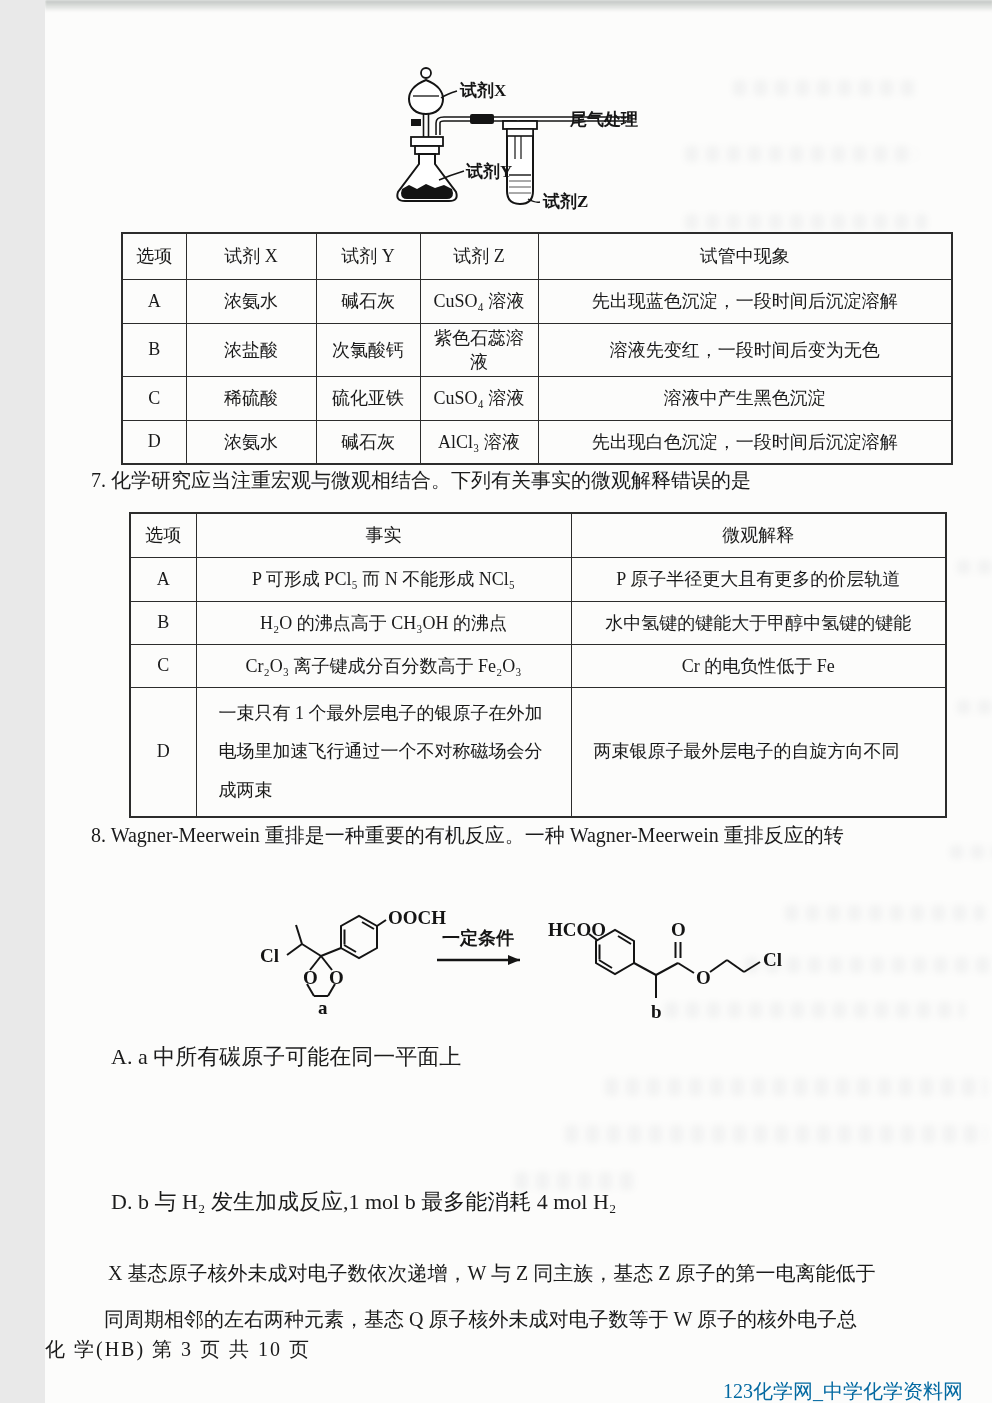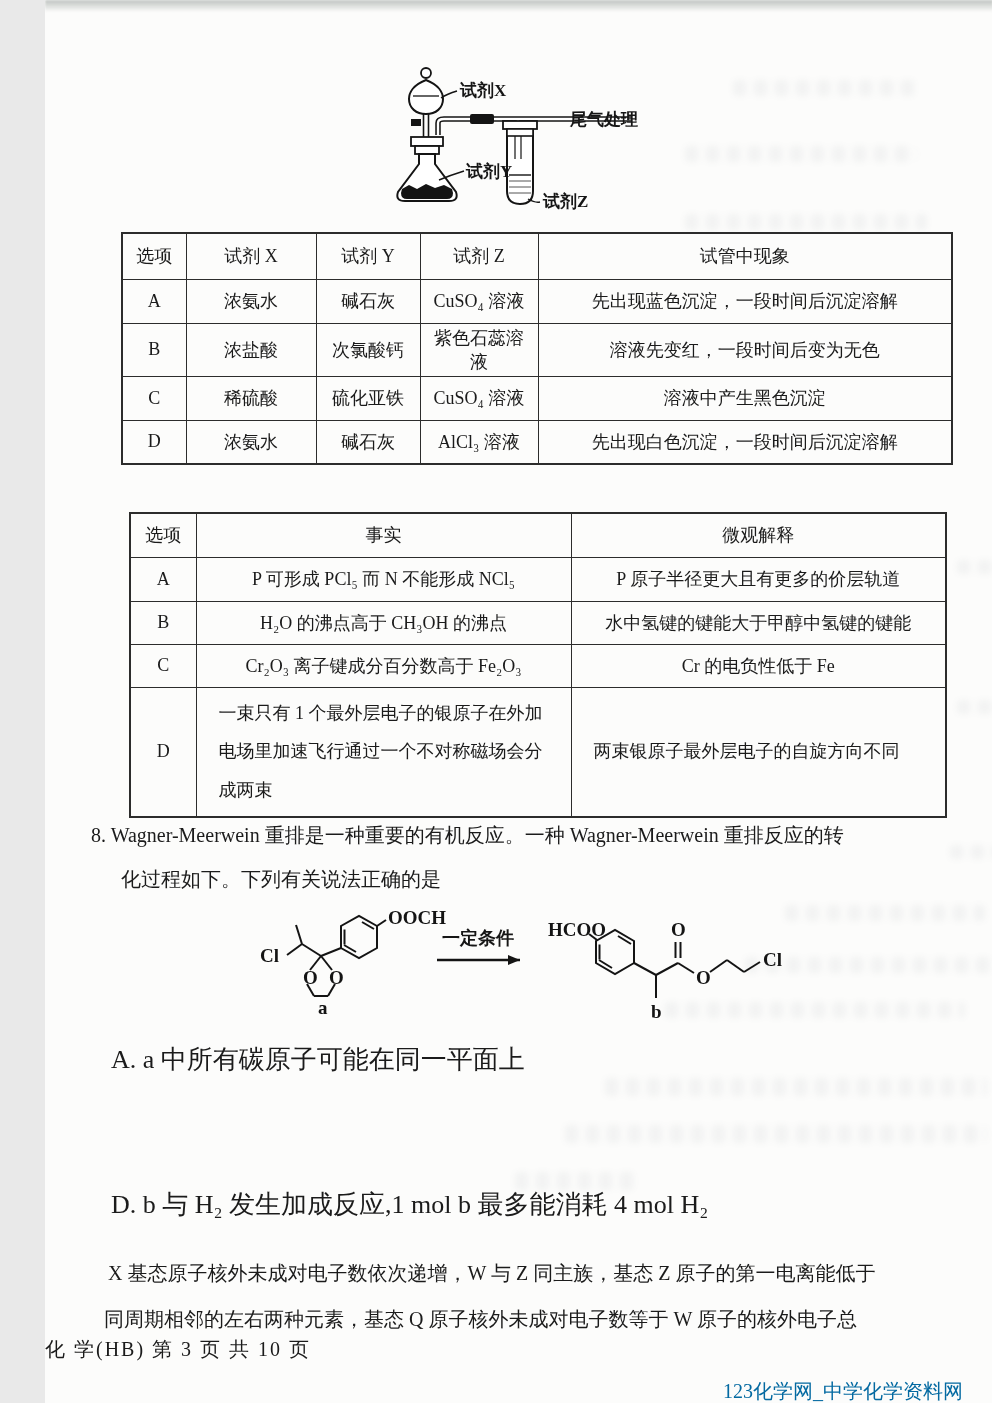--- a/index.html
+++ b/index.html
@@ -3,21 +3,21 @@
 <meta charset="utf-8">
 <style>
   html,body{margin:0;padding:0;background:#e9e9e9;}
   .page{position:relative;width:948px;height:1403px;background:#fcfcfb;overflow:hidden;
         font-family:"Liberation Serif","DejaVu Serif",serif;color:#1b1b1b;margin-left:45px;}
   .scanband{position:absolute;top:0;left:0;right:0;height:12px;
         background:linear-gradient(180deg,rgba(140,148,144,.55),rgba(140,148,144,0));filter:blur(1px);}
   .smudge{position:absolute;background:repeating-linear-gradient(90deg,rgba(110,120,130,.5) 0 13px,rgba(110,120,130,.04) 13px 21px);
         filter:blur(3px);opacity:.13;border-radius:3px;}
   .q{position:absolute;font-size:20px;white-space:nowrap;}
-  .opt{position:absolute;font-size:26px;white-space:nowrap;}
+  .opt{position:absolute;font-size:22px;white-space:nowrap;}
   .tbl{position:absolute;border-collapse:collapse;table-layout:fixed;font-size:18px;text-align:center;
        border:2.4px solid #2c2c2c;background:#fcfcfb;}
   .tbl td,.tbl th{border:1.5px solid #2c2c2c;padding:2px 6px;font-weight:normal;vertical-align:middle;}
   .tbl .left{text-align:left;padding:6px 22px;line-height:2.15;white-space:normal;}
   .footer{position:absolute;left:0;right:0;text-align:left;font-size:20px;letter-spacing:2px;}
   .watermark{position:absolute;font-size:20px;color:#0369a1;font-family:Liberation Serif, serif;}
   svg text{font-family:"Liberation Serif","DejaVu Serif",serif;}
   .glab{font-size:17px;font-weight:700;fill:#161616;}
   .chem{font-size:19px;font-weight:700;fill:#141414;}
   .cond{font-size:18px;font-weight:700;fill:#161616;}
@@ -122,20 +122,21 @@
     <tr style="height:44px">
       <td>D</td>
       <td>浓氨水</td>
       <td>碱石灰</td>
       <td>AlCl₃ 溶液</td>
       <td>先出现白色沉淀，一段时间后沉淀溶解</td>
     </tr>
   </tbody>
     </table>
 
+  <div class="q" style="left:46px;top:467px;">7. 化学研究应当注重宏观与微观相结合。下列有关事实的微观解释错误的是</div>
 
   <table class="tbl" style="left:84px;top:512px;width:816px;">
     <colgroup>
         <col style="width:66px">
         <col style="width:375px">
         <col style="width:375px">
       </colgroup>
     <tbody>
         <tr style="height:44px">
       <th>选项</th>
@@ -159,21 +160,20 @@
     </tr>
     <tr style="height:118px">
       <td>D</td>
       <td class="left">一束只有 1 个最外层电子的银原子在外加电场里加速飞行通过一个不对称磁场会分成两束</td>
       <td class="left">两束银原子最外层电子的自旋方向不同</td>
     </tr>
   </tbody>
     </table>
 
   <div class="q" style="left:46px;top:822px;">8. Wagner-Meerwein 重排是一种重要的有机反应。一种 Wagner-Meerwein 重排反应的转</div>
-  <div class="q" style="left:76px;top:866px;">化过程如下。下列有关说法正确的是</div>
 
   <svg style="position:absolute;left:185px;top:892px;" width="575" height="142" viewBox="0 0 575 142">
     <g stroke="#141414" stroke-width="2" fill="none">
 
       <line x1="57" y1="63" x2="72" y2="52"></line>
       <line x1="72" y1="52" x2="66" y2="33"></line>
       <line x1="72" y1="52" x2="91" y2="64"></line>
 
       <line x1="91" y1="64" x2="80" y2="78"></line>
       <line x1="91" y1="64" x2="102" y2="78"></line>

